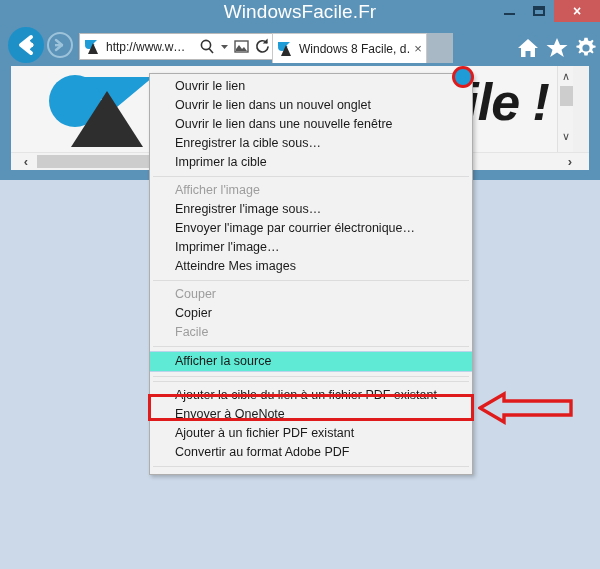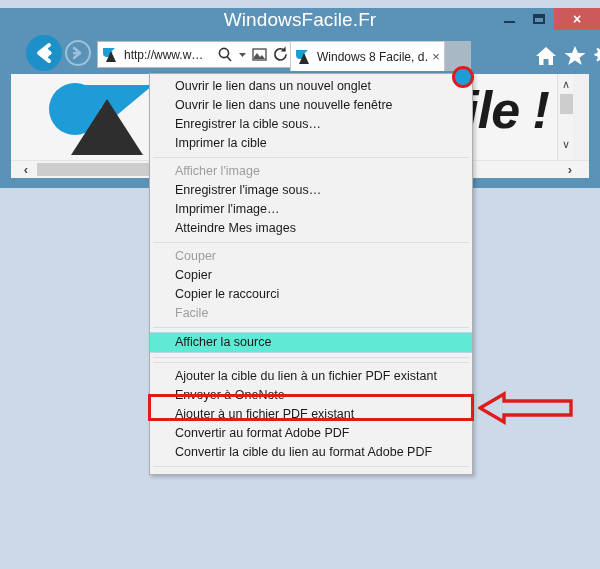--- a/index.html
+++ b/index.html
@@ -12,21 +12,21 @@
     overflow: hidden;
     background: #ccd9e8;
     font-family: "Liberation Sans", sans-serif;
     position: relative;
   }
 
   
   #browser-window {
     position: absolute;
     left: 0;
-    top: 8px;
+    top: 0;
     width: 600px;
     height: 180px;
     background: #5b92b8;
     box-sizing: border-box;
   }
 
   
   #title-bar {
     position: absolute;
     left: 0; top: 0;
@@ -87,21 +87,20 @@
     font-size: 14px;
     font-weight: bold;
   }
 
   
   #nav-row {
     position: absolute;
     left: 0; top: 24px;
     width: 492px;
     height: 42px;
-    margin-left: 18px;
   }
   #back-button {
     position: absolute;
     left: 8px; top: 3px;
     width: 36px; height: 36px;
     border-radius: 50%;
     background: #1e90c8;
   }
   #forward-button {
     position: absolute;
@@ -458,43 +457,43 @@
 
     <div id="page-hscroll">
       <div class="harrow left">‹</div>
       <div class="hthumb"></div>
       <div class="harrow right">›</div>
     </div>
   </div>
 </div>
 
 <div id="context-menu">
+    <div class="menu-item">Ouvrir le lien</div>
     <div class="menu-item">Ouvrir le lien dans un nouvel onglet</div>
     <div class="menu-item">Ouvrir le lien dans une nouvelle fenêtre</div>
     <div class="menu-item">Enregistrer la cible sous…</div>
     <div class="menu-item">Imprimer la cible</div>
     <div class="menu-sep"></div>
     <div class="menu-item disabled">Afficher l'image</div>
     <div class="menu-item">Enregistrer l'image sous…</div>
+    <div class="menu-item">Envoyer l'image par courrier électronique…</div>
     <div class="menu-item">Imprimer l'image…</div>
     <div class="menu-item">Atteindre Mes images</div>
     <div class="menu-sep"></div>
     <div class="menu-item disabled">Couper</div>
     <div class="menu-item">Copier</div>
-    <div class="menu-item">Copier le raccourci</div>
     <div class="menu-item disabled">Facile</div>
     <div class="menu-sep"></div>
     <div class="menu-item highlighted">Afficher la source</div>
     <div class="menu-sep"></div>
     <div class="menu-sep"></div>
     <div class="menu-item">Ajouter la cible du lien à un fichier PDF existant</div>
     <div class="menu-item">Envoyer à OneNote</div>
     <div class="menu-item">Ajouter à un fichier PDF existant</div>
     <div class="menu-item">Convertir au format Adobe PDF</div>
-    <div class="menu-item">Convertir la cible du lien au format Adobe PDF</div>
     <div class="menu-sep"></div>
   </div>
 
 <div id="annotation-box"></div>
 
 <div id="annotation-arrow">
   <svg width="95" height="36" viewBox="0 0 95 36">
     <polygon points="2,18 26,4 26,11 93,11 93,25 26,25 26,32" fill="none" stroke="#e01b1b" stroke-width="3.4" stroke-linejoin="miter"></polygon>
   </svg>
 </div>

